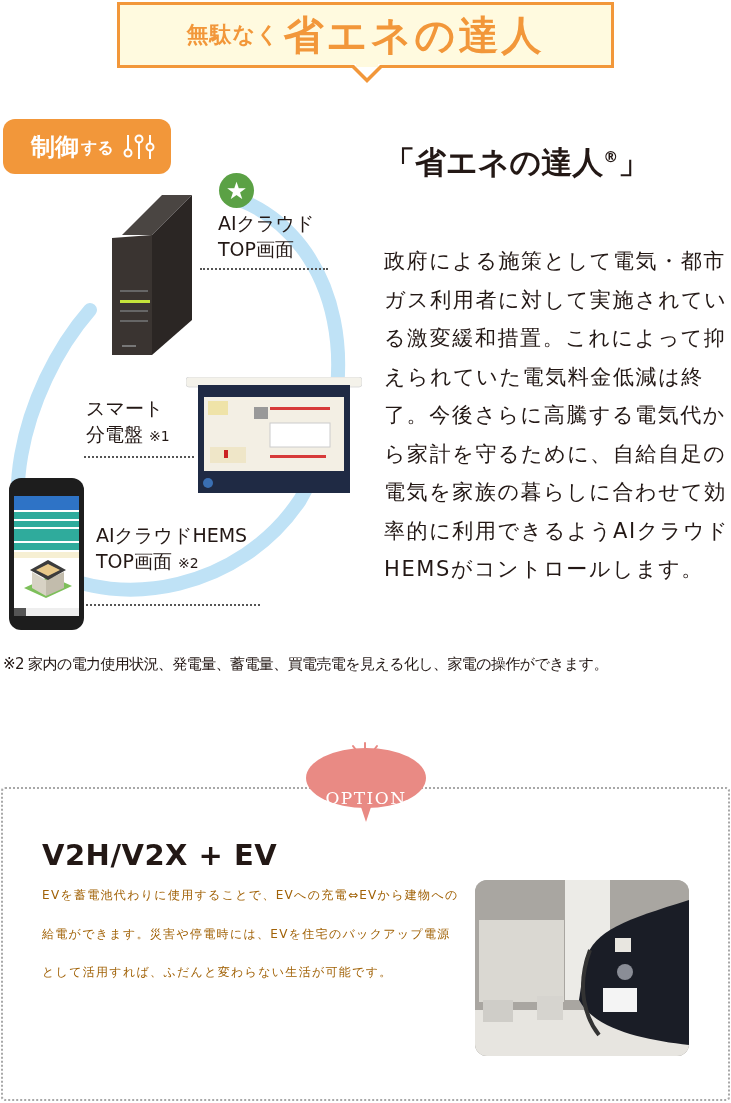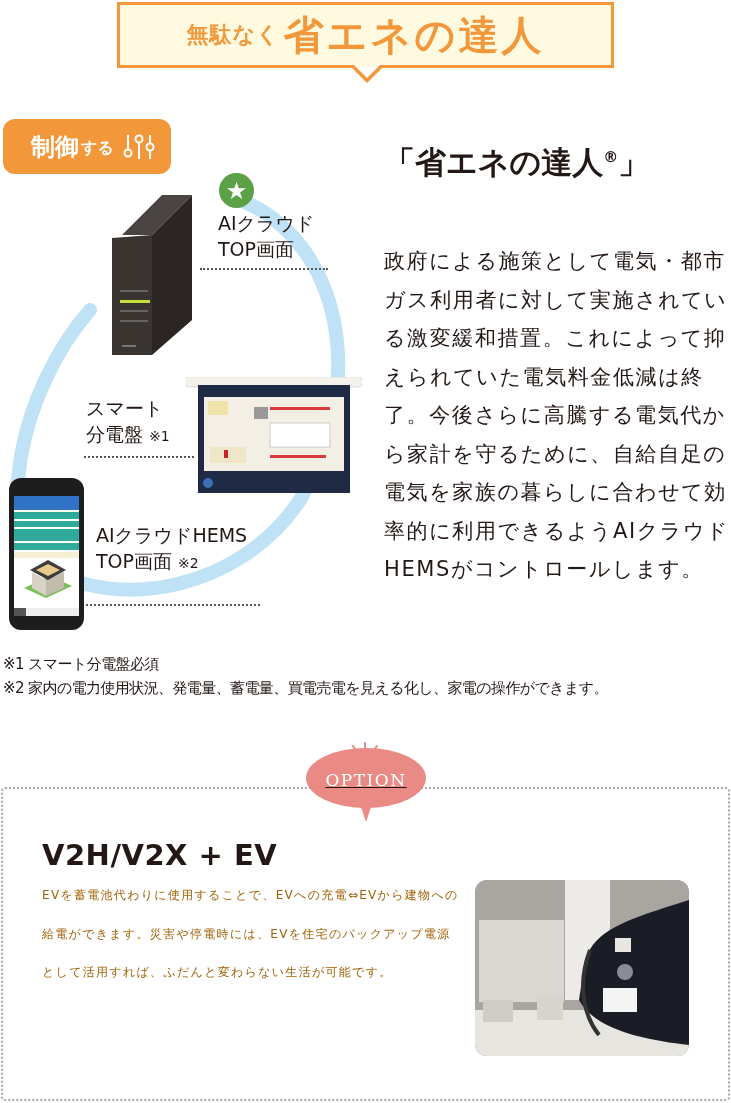--- a/index.html
+++ b/index.html
@@ -83,21 +83,21 @@
   .footnotes { position: absolute; left: 3px; top: 652px; width: 728px; font-size: 15px; line-height: 24px; color: #231815; letter-spacing: -0.6px; }
 
   
   .option-box {
     position: absolute; left: 1px; top: 787px; width: 729px; height: 314px;
     border: 2px dotted #a8a8a8; border-radius: 4px;
   }
   .option-bubble {
     position: absolute; left: 306px; top: 748px; width: 120px; height: 60px;
     background: #e98a84; border-radius: 50%;
-    display: flex; align-items: center; justify-content: center; text-decoration: underline;
+    display: flex; align-items: flex-end; justify-content: center;
   }
   .option-bubble span { color: #ffffff; font-family: "DejaVu Serif", serif; font-size: 17px; letter-spacing: 1.5px; margin-top: 4px; }
   .option-tail {
     position: absolute; left: 360px; top: 804px; width: 0; height: 0;
     border-left: 6px solid transparent; border-right: 6px solid transparent;
     border-top: 18px solid #e98a84;
   }
   .option-spark { position: absolute; left: 348px; top: 742px; }
 
   .option-title {
@@ -213,21 +213,20 @@
   </div>
   <div class="dot-line" style="left:86px;top:434px;width:174px;"></div>
 </div>
 
 <div class="hems-title">
   <div><span>「省エネの達人</span><sup>®</sup><span>」</span></div>
 </div>
 <div class="hems-body">政府による施策として電気・都市ガス利用者に対して実施されている激変緩和措置。これによって抑えられていた電気料金低減は終了。今後さらに高騰する電気代から家計を守るために、自給自足の電気を家族の暮らしに合わせて効率的に利用できるようAIクラウドHEMSがコントロールします。</div>
 
 <div class="footnotes">
-  <div>※1 スマート分電盤必須</div>
   <div>※2 家内の電力使用状況、発電量、蓄電量、買電売電を見える化し、家電の操作ができます。</div>
 </div>
 
 <div class="option-box"></div>
 <svg class="option-spark" width="34" height="14">
   <g stroke="#e98a84" stroke-width="2" stroke-linecap="round">
     <line x1="8" y1="8" x2="5" y2="4"></line>
       <line x1="17" y1="7" x2="17" y2="1"></line>
       <line x1="26" y1="8" x2="29" y2="4"></line>
   </g>

